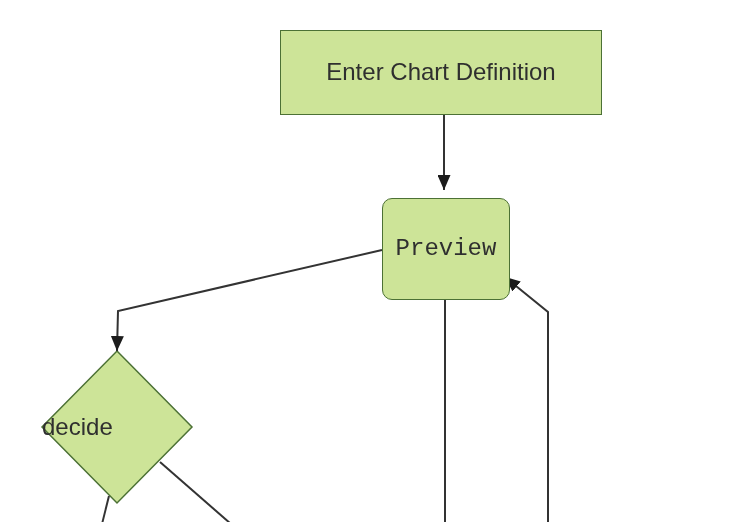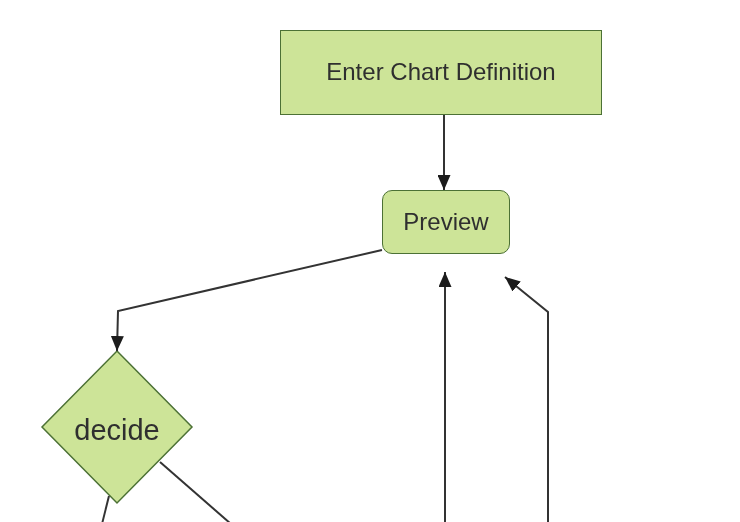--- a/index.html
+++ b/index.html
@@ -30,28 +30,27 @@
     background: #cde498;
     border: 1.5px solid #4c7135;
     display: flex;
     align-items: center;
     justify-content: center;
     font-size: 24px;
     line-height: 1.2;
     text-align: center;
   }
   .node-rect    { left: 280px; top: 30px;  width: 322px; height: 85px; }
-  .node-rounded { left: 382px; top: 190px; width: 128px; height: 64px; border-radius: 10px; }
+  .node-rounded { left: 382px; top: 198px; width: 128px; height: 102px; border-radius: 10px; font-family: Liberation Mono, monospace; }
   .diamond-label {
     position: absolute;
     left: 42px;
     top: 413px;
     width: 150px;
-    text-align: center;
-    font-size: 29px;
+    font-size: 24px;
     line-height: 1.2;
   }
 </style>
 </head>
 <body>
 
 <div class="canvas">
 
   <svg class="diagram-layer" width="740" height="522" viewBox="0 0 740 522">
     <defs>

